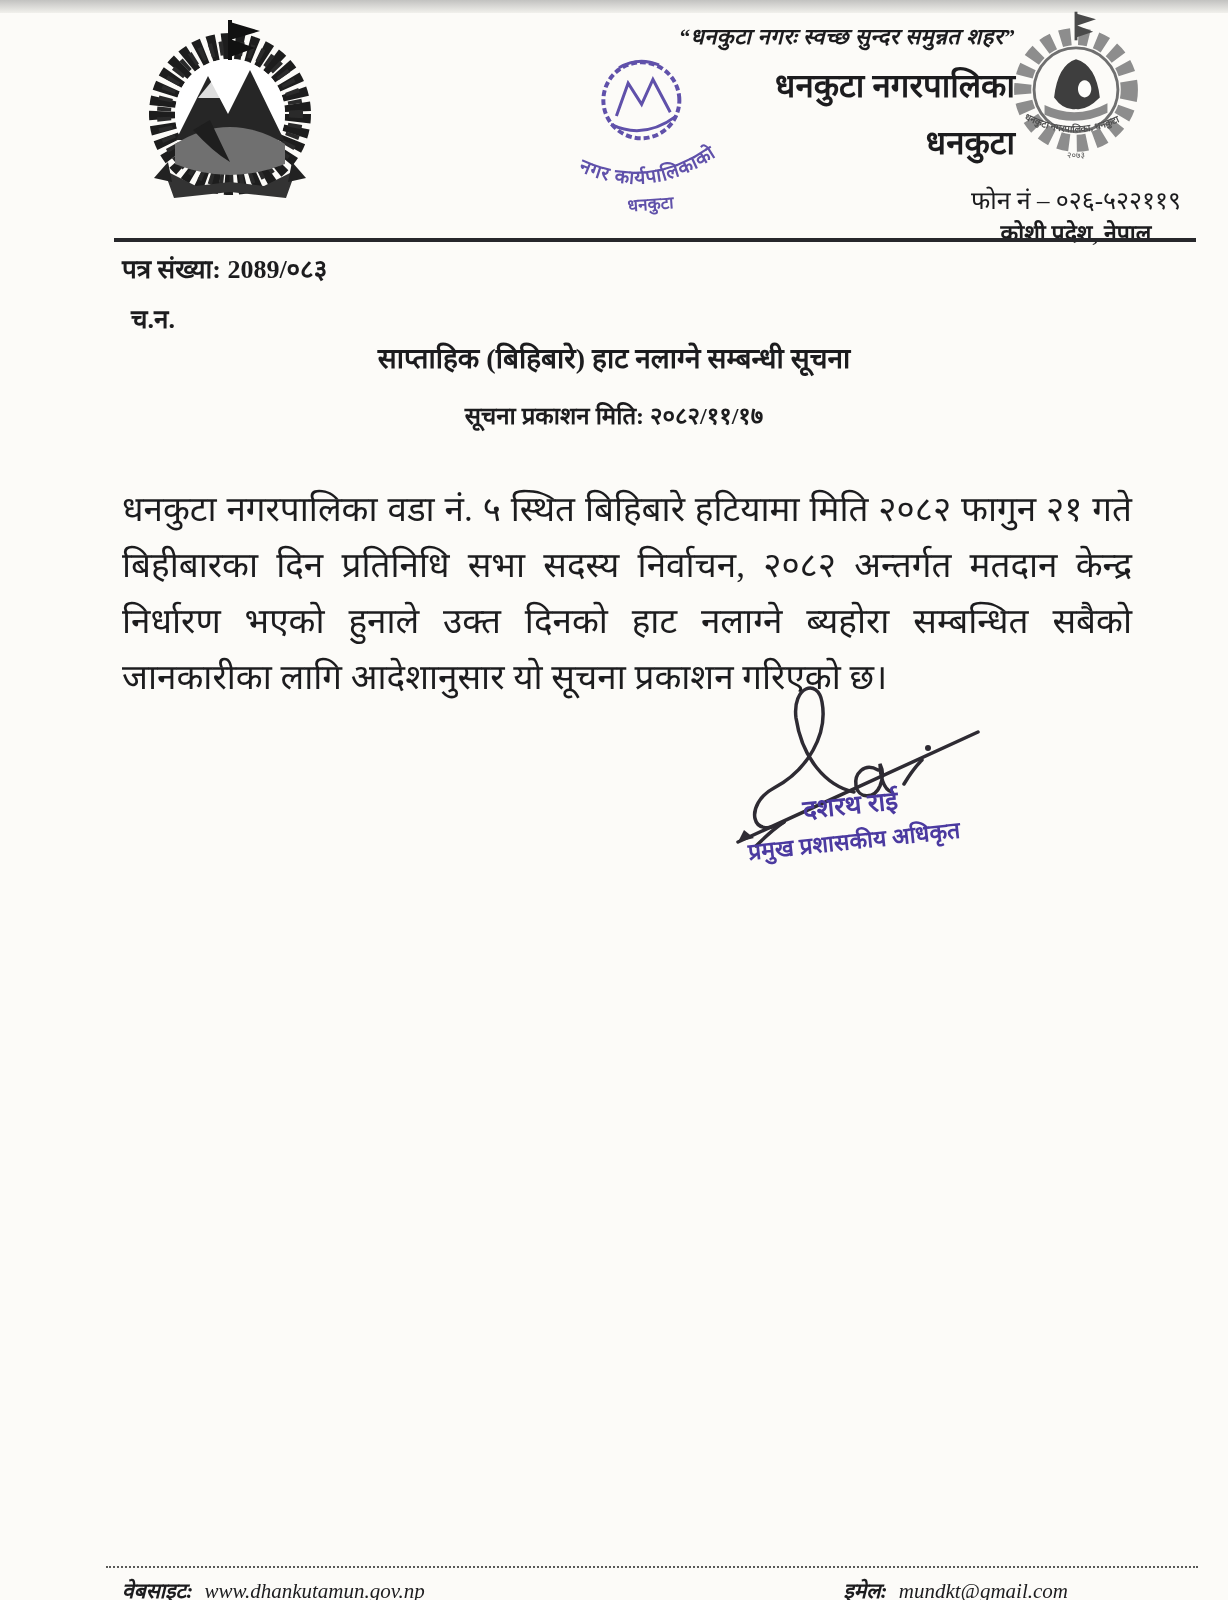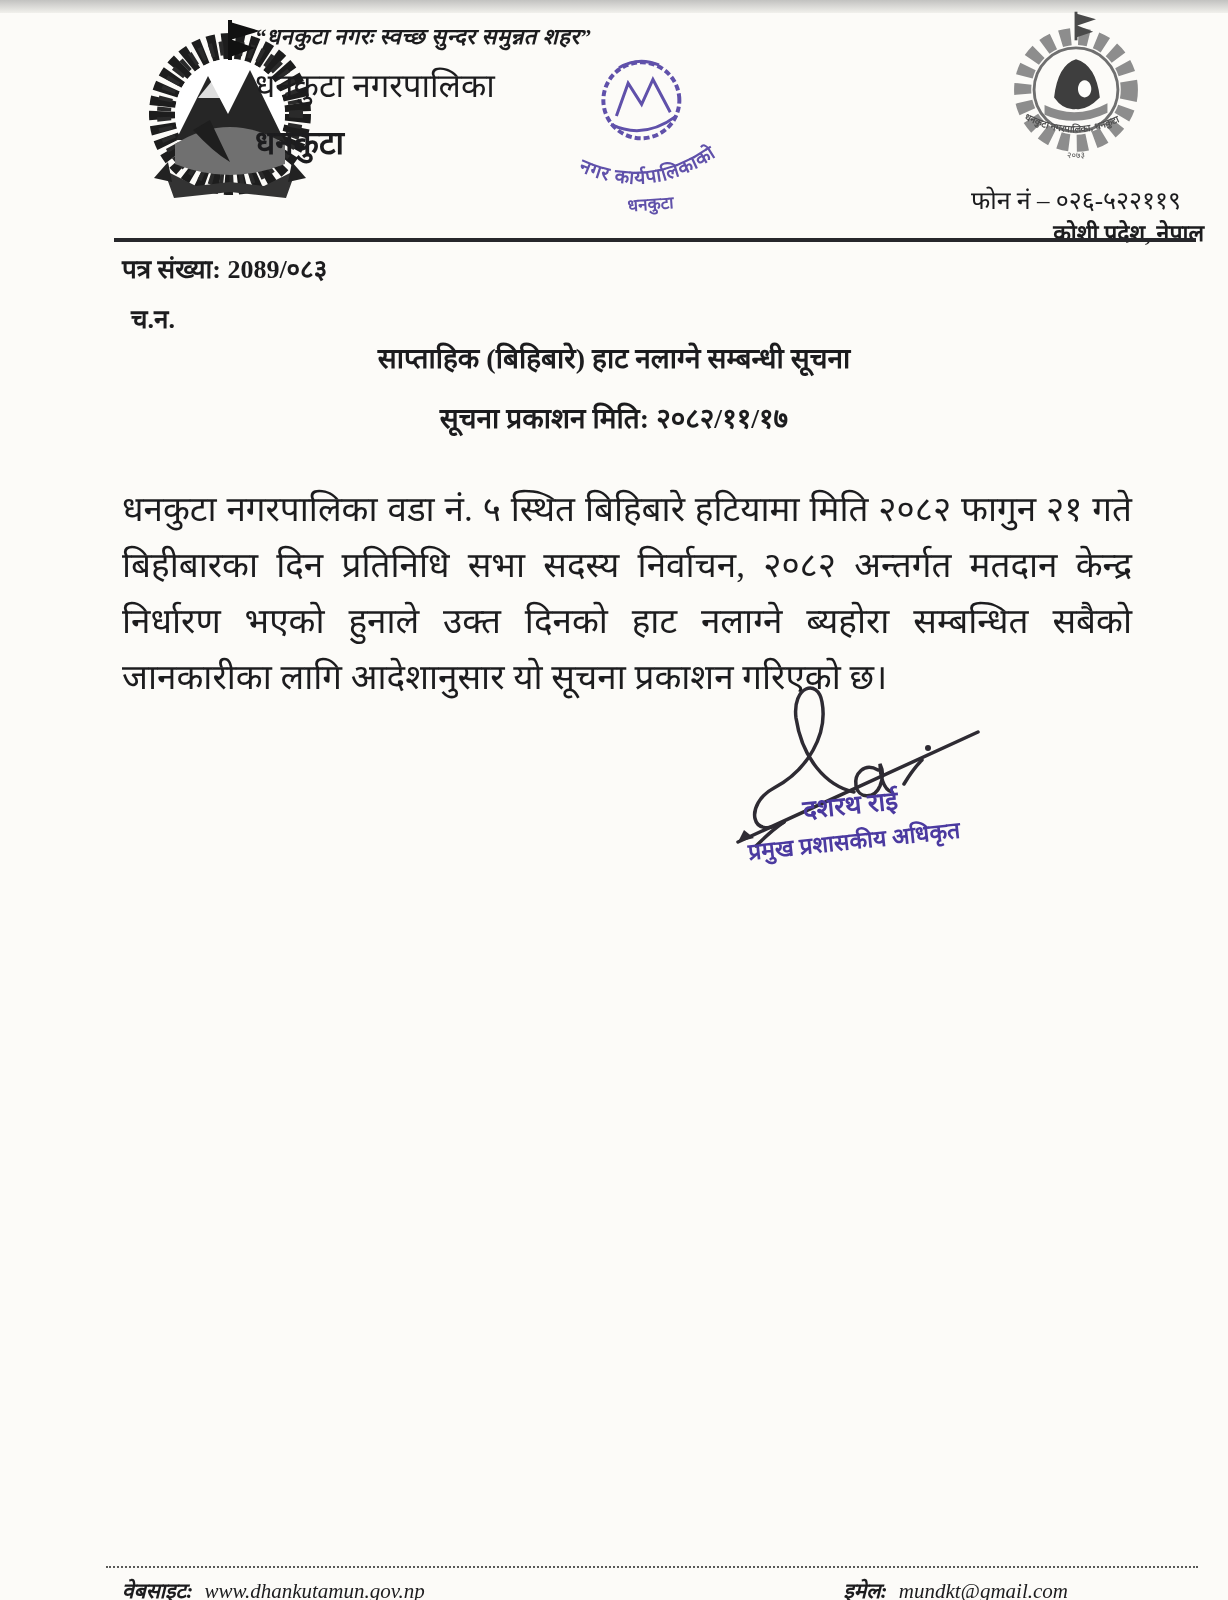--- a/index.html
+++ b/index.html
@@ -9,40 +9,40 @@
     margin:0 auto;
     background:#fcfbf8;
     overflow:hidden;
     font-family:"Liberation Serif","DejaVu Serif",serif;
     color:#1c1c1e;
   }
   .scan-band{position:absolute;top:0;left:0;width:100%;height:13px;
     background:linear-gradient(to bottom,#c2c2c0,#f1f0ec);}
   
   .emblem-left{position:absolute;left:138px;top:12px;width:184px;height:218px;}
-  .header-center{position:absolute;left:255px;top:20px;width:760px;text-align:left;z-index:1;}
+  .header-center{position:absolute;left:255px;top:20px;width:760px;text-align:right;z-index:1;}
   .motto{font-size:22px;font-style:italic;font-weight:600;letter-spacing:.5px;}
-  .muni-name{font-size:33px;font-weight:400;margin-top:12px;}
+  .muni-name{font-size:33px;font-weight:700;margin-top:12px;}
   .office-name{font-size:44px;font-weight:700;margin-top:10px;letter-spacing:1px;}
   .place-name{font-size:33px;font-weight:600;margin-top:12px;}
   .header-right{position:absolute;left:948px;top:6px;width:256px;text-align:center;}
   .emblem-right{width:162px;height:162px;margin:0 auto;display:block;}
   .phone{font-size:25px;font-weight:400;margin-top:14px;white-space:nowrap;}
-  .province{font-size:23px;font-weight:600;text-align:right;}
+  .province{font-size:23px;font-weight:600;}
   .stamp{position:absolute;left:538px;top:52px;width:218px;height:172px;z-index:3;
     opacity:.88;transform:rotate(-4deg);}
   .rule{position:absolute;left:114px;top:238px;width:1082px;height:4px;background:#27272b;}
   
   .letter-no{position:absolute;left:122px;top:250px;font-size:26px;font-weight:600;}
   .chalani{position:absolute;left:122px;top:300px;font-size:26px;font-weight:700;margin-left:9px;}
   
   .title{position:absolute;left:0;top:338px;width:1228px;text-align:center;
     font-size:28px;font-weight:700;}
   .pub-date{position:absolute;left:0;top:398px;width:1228px;text-align:center;
-    font-size:28px;font-weight:600;}
+    font-size:24px;font-weight:600;}
   .body-text{position:absolute;left:122px;top:482px;width:1010px;
     font-size:35px;line-height:56px;text-align:justify;font-weight:500;}
   
   .sig-wrap{position:absolute;left:728px;top:672px;width:300px;height:200px;}
   .sig-svg{position:absolute;left:0;top:0;width:260px;height:190px;}
   .sig-stamp{position:absolute;left:722px;top:786px;width:260px;text-align:center;
     color:#4b3aa0;transform:rotate(-6deg);z-index:2;}
   .sig-name{font-size:26px;font-weight:700;}
   .sig-designation{font-size:23px;font-weight:700;margin-top:2px;white-space:nowrap;}
   

